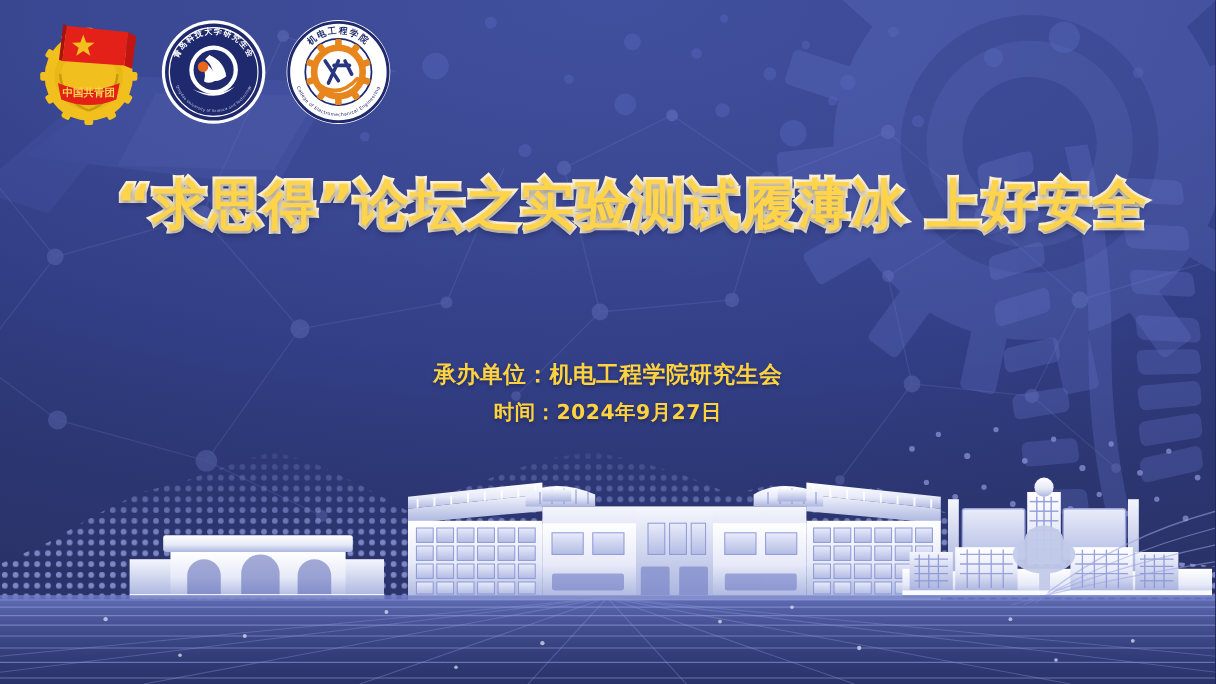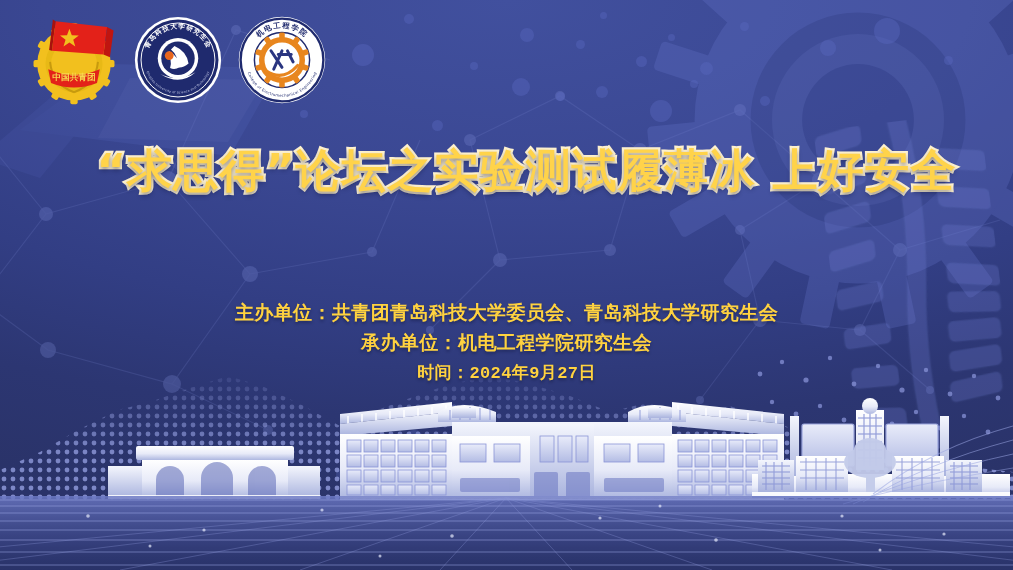--- a/index.html
+++ b/index.html
@@ -52,21 +52,21 @@
 
   #subtitles{
     position:absolute; left:0; right:0; top:297px; z-index:8; text-align:center;
     color:#FFD23F;
     font-family:"DejaVu Sans","Liberation Sans",sans-serif;
     font-weight:bold;
     text-shadow:0 2px 3px rgba(10,14,45,.40);
   }
   .sub1{ font-size:19px; line-height:30px; letter-spacing:.4px; }
   .sub2{ font-size:19px; line-height:30px; letter-spacing:.4px; }
-  .sub3{ font-size:17px; line-height:30px; letter-spacing:.4px; margin-top:2px;font-family:Liberation Mono, monospace; }
+  .sub3{ font-size:17px; line-height:30px; letter-spacing:.4px; margin-top:2px; }
 
   
   #skyline{ position:absolute; left:0; bottom:0; width:1013px; height:230px; z-index:5; }
 </style>
 </head>
 <body>
 
 <div id="poster">
 
   <svg class="layer net" viewBox="0 0 1013 570" preserveAspectRatio="none">
@@ -316,21 +316,20 @@
 
       <path d="M33 62 q18 12 34 -6" stroke="#E8861E" stroke-width="3.4" fill="none" stroke-linecap="round"></path>
     </svg>
   </div>
 
   <div id="title">
     <span class="tline">“求思得”论坛之实验测试履薄冰 上好安全</span>
   </div>
 
   <div id="subtitles">
-    <div class="sub1">主办单位：共青团青岛科技大学委员会、青岛科技大学研究生会</div>
     <div class="sub2">承办单位：机电工程学院研究生会</div>
     <div class="sub3">时间：2024年9月27日</div>
   </div>
 
   <svg id="skyline" viewBox="0 0 1013 230" preserveAspectRatio="none">
     <defs>
       <linearGradient id="bld" x1="0" y1="0" x2="0" y2="1">
         <stop offset="0%" stop-color="#FFFFFF"></stop>
         <stop offset="55%" stop-color="#E7EAF8"></stop>
         <stop offset="100%" stop-color="#ADB7E0"></stop>

